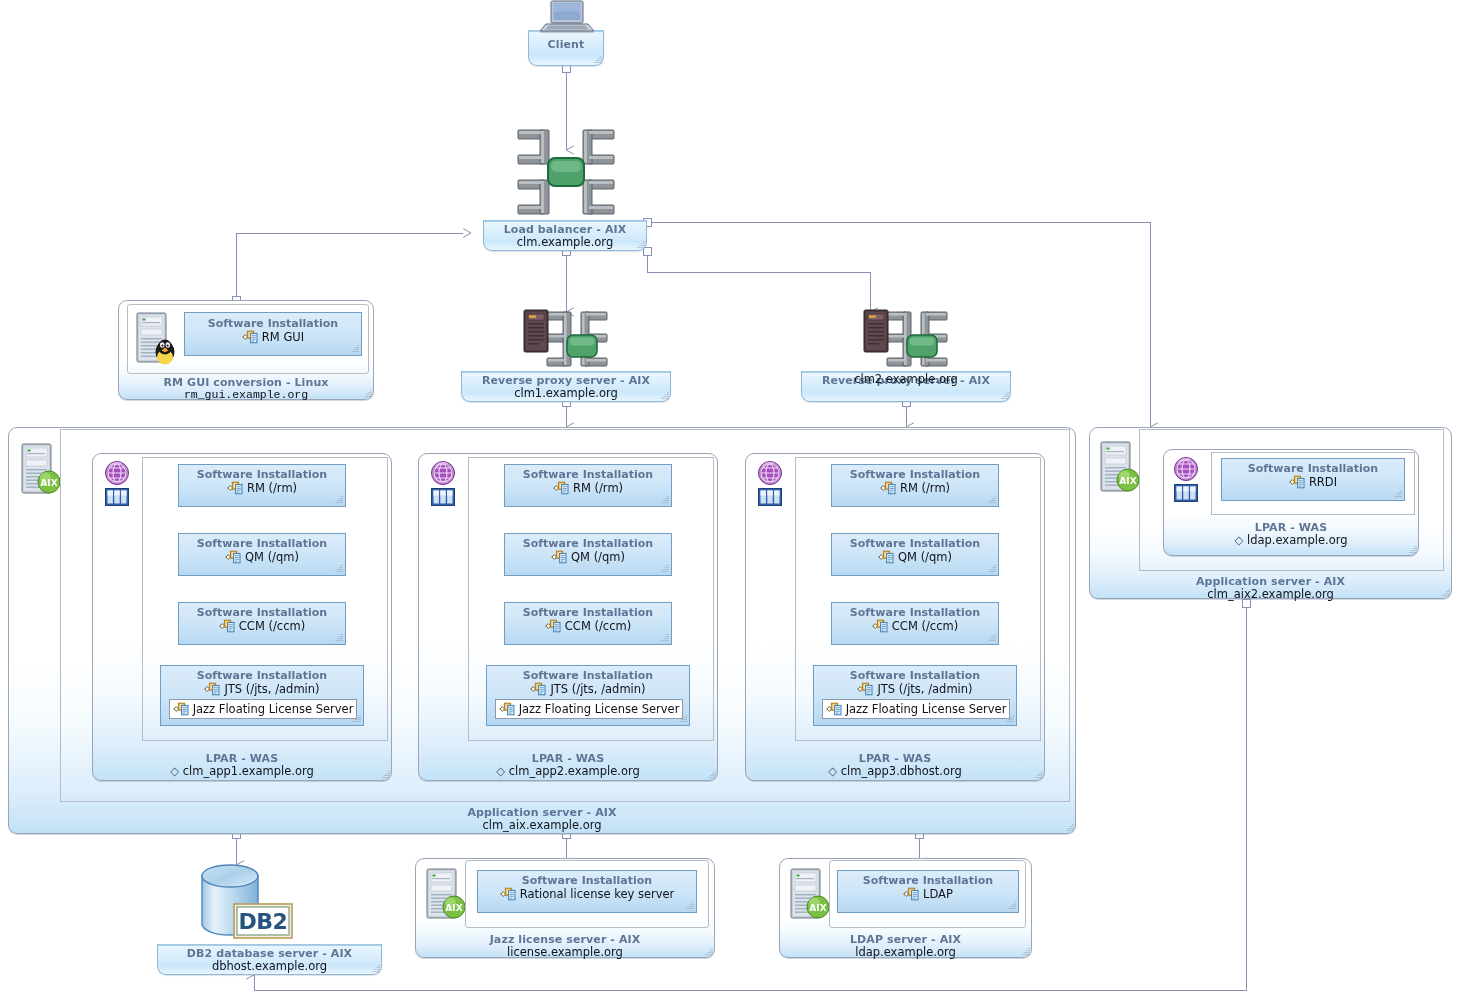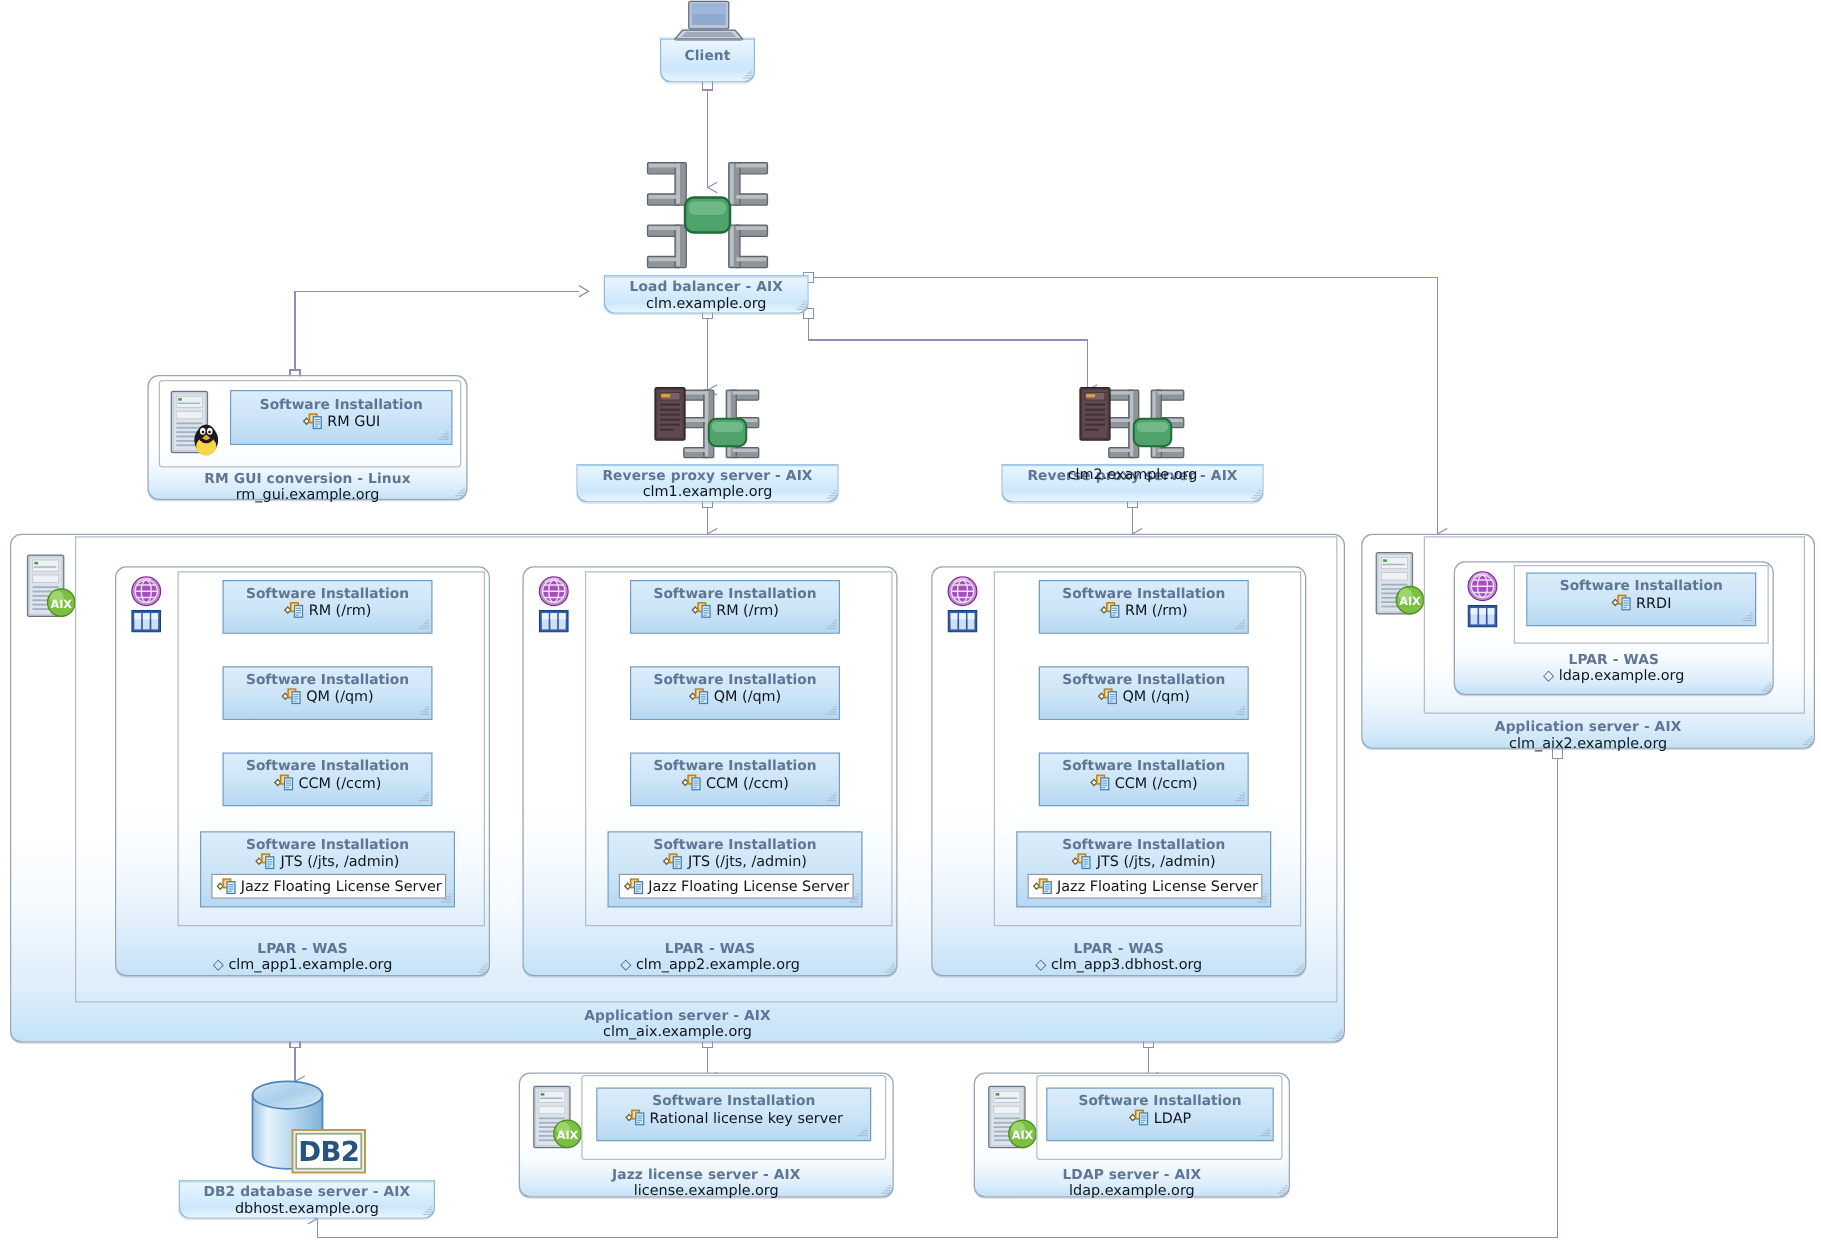--- a/index.html
+++ b/index.html
@@ -260,21 +260,21 @@
         <span>RM GUI</span>
       </div>
       <div class="grip">
           <i></i>
           <i></i>
           <i></i>
           <i></i>
         </div>
     </div>
     <div class="lbl title" style="top:76px;">RM GUI conversion - Linux</div>
-    <div class="lbl host" style="top:88px;">rm_gui.example.org</div>
+    <div class="lbl host" style="top:88px;font-family:Liberation Mono, monospace;">rm_gui.example.org</div>
     <div class="grip">
         <i></i>
         <i></i>
         <i></i>
         <i></i>
       </div>
   </div>
 
   <div class="node" style="left:461px;top:371px;width:210px;height:31px;">
     <div class="plate" style="left:0;top:0;right:0;bottom:0;"></div>
@@ -990,21 +990,21 @@
     <div class="lbl title" style="top:148px;">Application server - AIX</div>
     <div class="lbl host" style="top:160px;">clm_aix2.example.org</div>
     <div class="grip">
         <i></i>
         <i></i>
         <i></i>
         <i></i>
       </div>
   </div>
 
-  <div class="node" style="left:143px;top:944px;width:205px;height:31px;">
+  <div class="node" style="left:157px;top:944px;width:225px;height:31px;">
     <div class="plate" style="left:0;top:0;right:0;bottom:0;"></div>
     <div class="lbl title" style="top:3px;">DB2 database server - AIX</div>
     <div class="lbl host" style="top:15px;">dbhost.example.org</div>
     <div class="grip">
         <i></i>
         <i></i>
         <i></i>
         <i></i>
       </div>
   </div>

